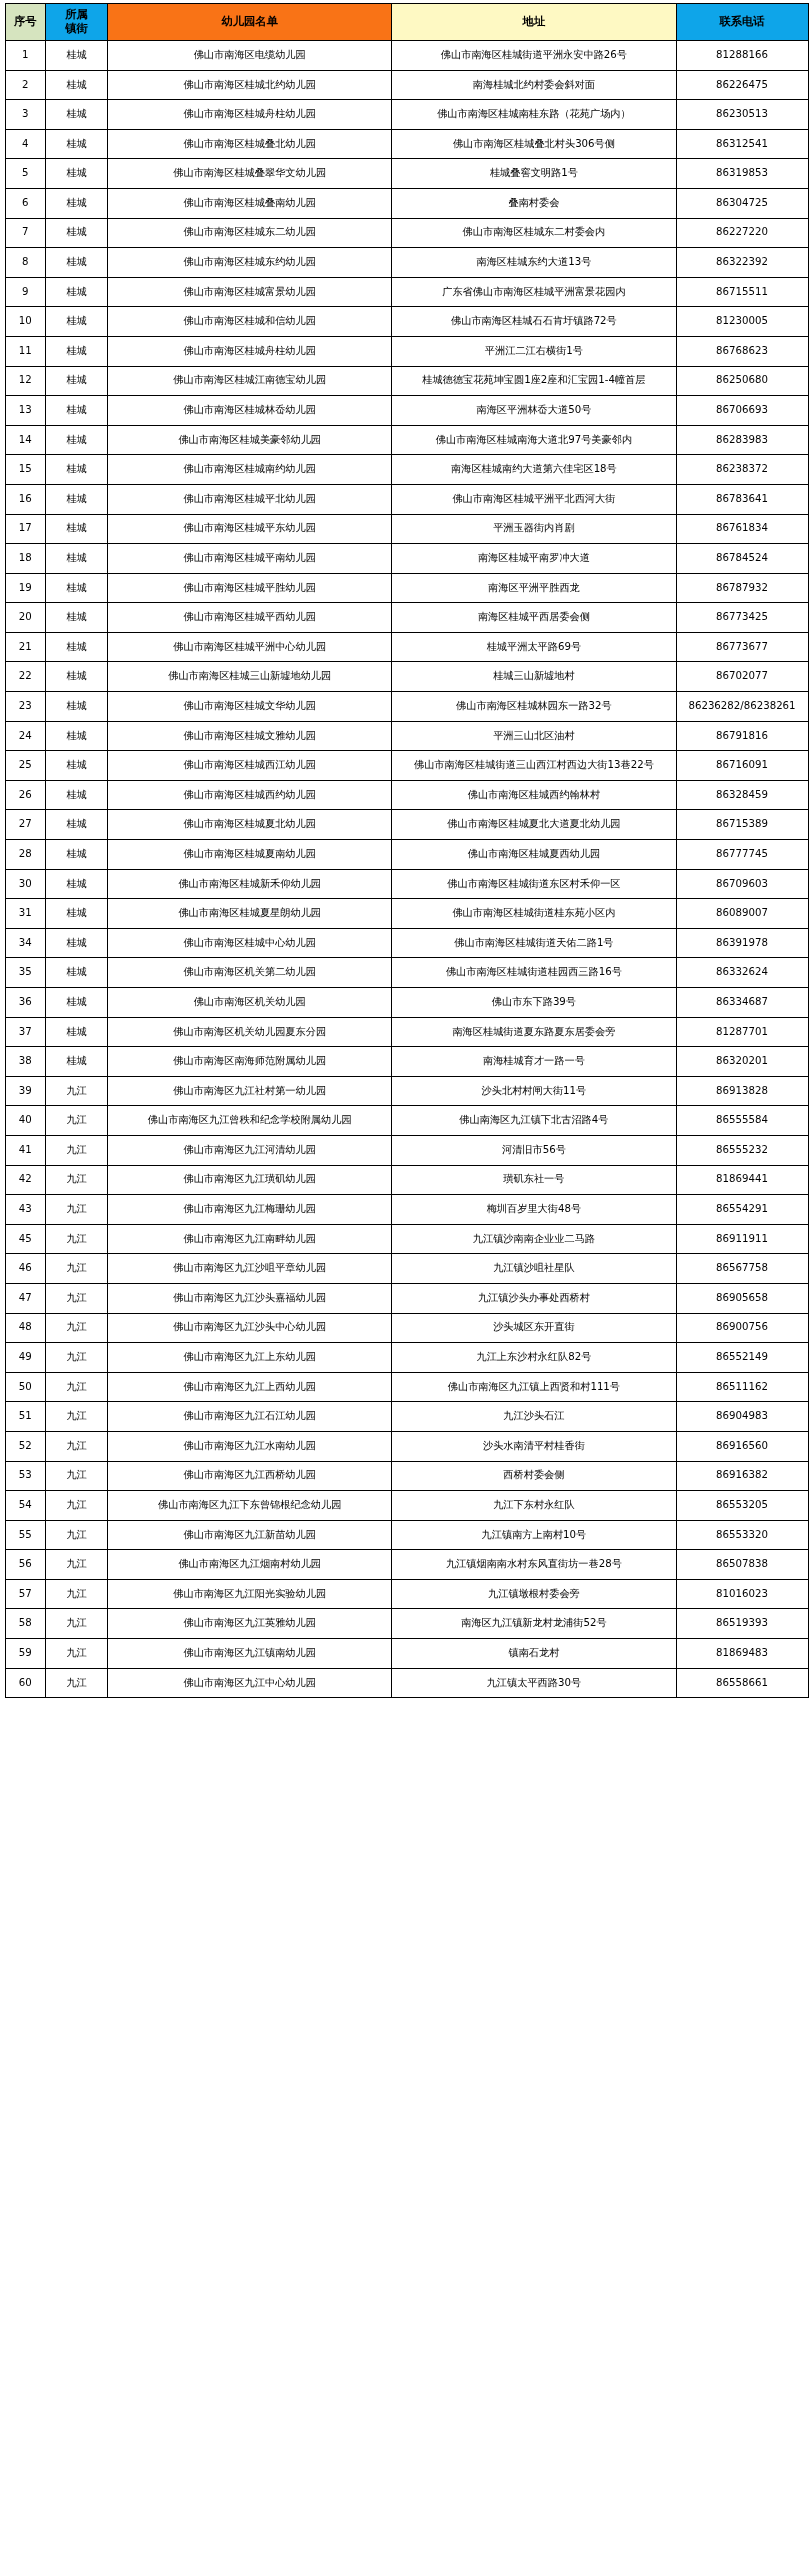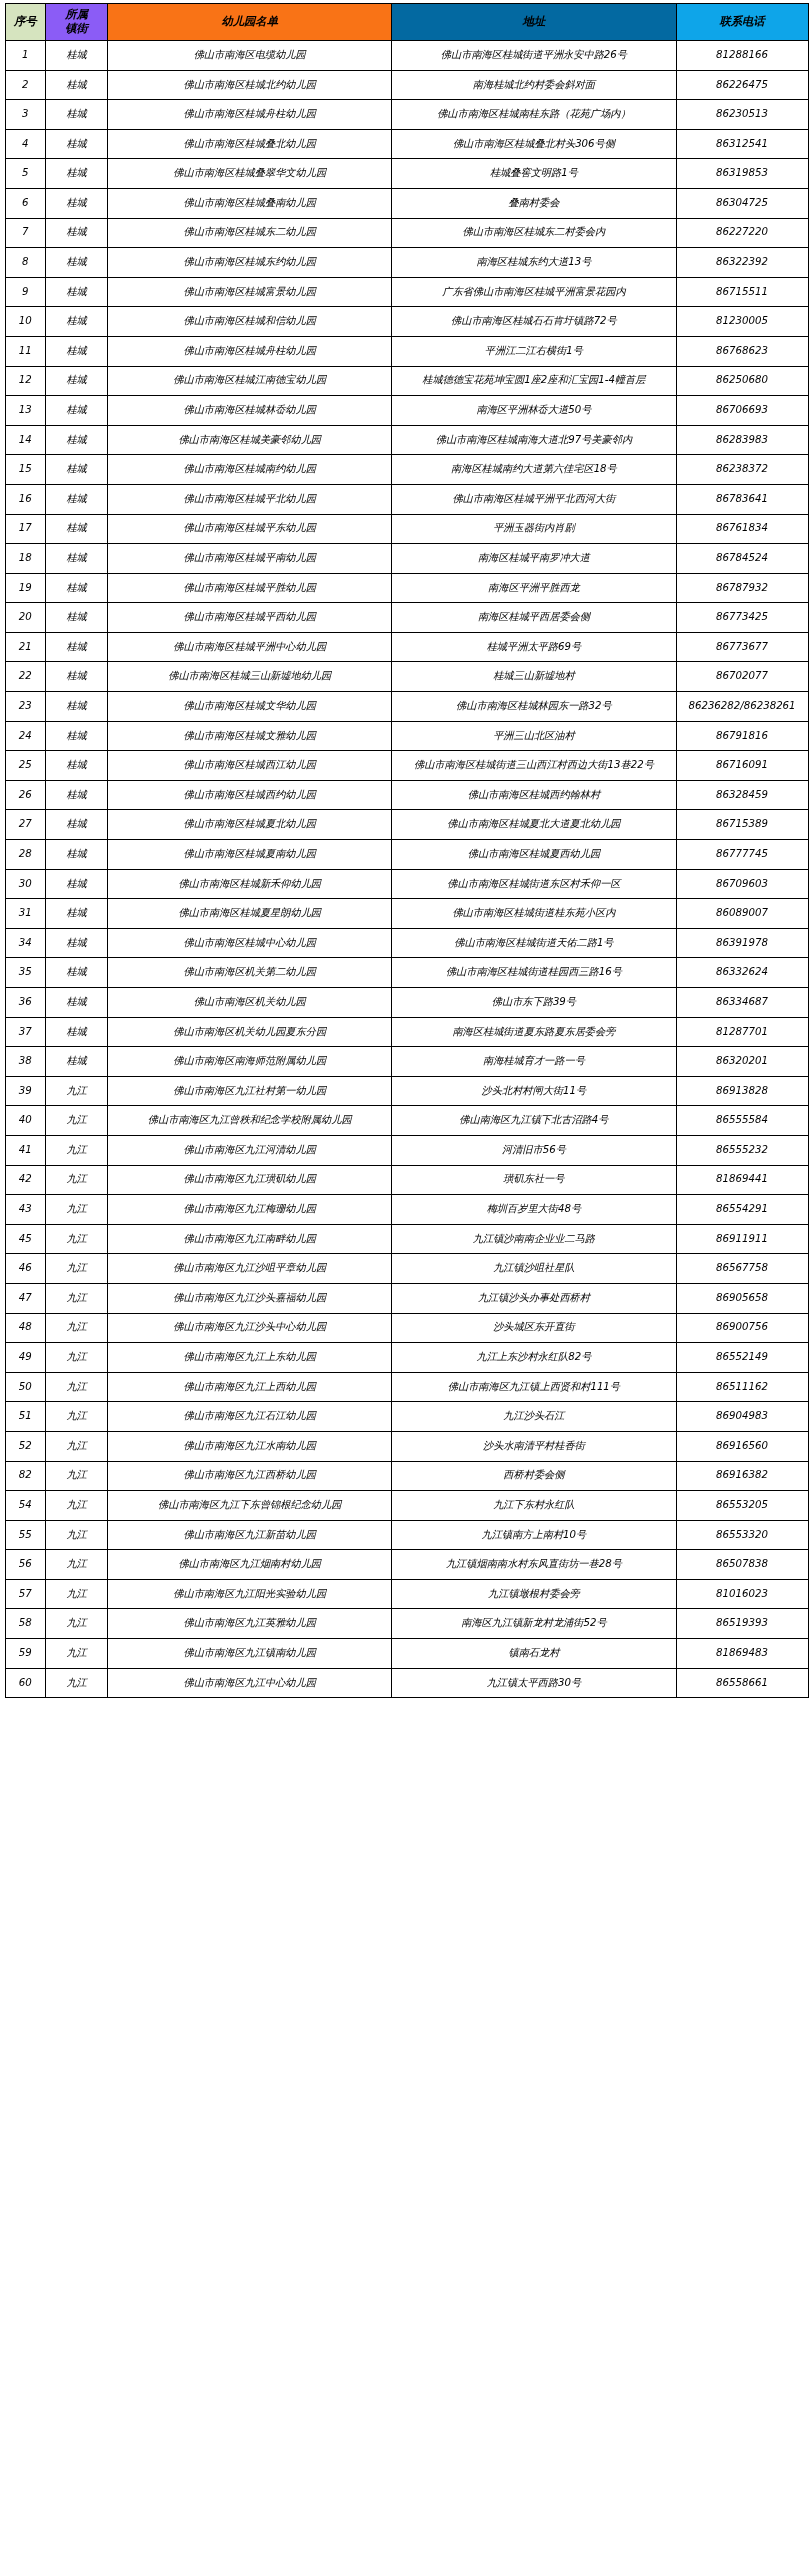--- a/index.html
+++ b/index.html
@@ -14,21 +14,20 @@
   }
   .sheet {
     width: 813px;
     box-sizing: border-box;
     padding: 3px 4.5px 6px 4.5px;
   }
   table.kg {
     border-collapse: collapse;
     width: 804px;
     table-layout: fixed;
-    font-style: italic;
   }
   table.kg th, table.kg td {
     border: 0.8px solid #000000;
     padding: 1.5px 3px;
     vertical-align: middle;
     text-align: center;
     line-height: 1.25;
     word-wrap: break-word;
     overflow-wrap: break-word;
   }
@@ -56,26 +55,26 @@
   .hdr-two-line { display: block; line-height: 1.2; }
 </style>
 </head>
 <body>
 
 <div class="sheet">
   <table class="kg">
     <thead>
       <tr>
         <th class="col-idx" style="background: rgb(214, 228, 191);">序号</th>
-        <th class="col-town" style="background: #8b5cf6;">
+        <th class="col-town" style="background: #0ea5e9;">
           <span class="hdr-two-line">所属</span>
           <span class="hdr-two-line">镇街</span>
         </th>
         <th class="col-name" style="background: #f97316;">幼儿园名单</th>
-        <th class="col-addr" style="background: #0369a1;">地址</th>
+        <th class="col-addr" style="background: #fef9c3;">地址</th>
         <th class="col-tel" style="background: #0ea5e9;">联系电话</th>
       </tr>
     </thead>
     <tbody id="tbody">
         <tr>
           <td class="col-idx">1</td>
           <td class="col-town">桂城</td>
           <td class="col-name">佛山市南海区电缆幼儿园</td>
           <td class="col-addr">佛山市南海区桂城街道平洲永安中路26号</td>
           <td class="col-tel">81288166</td>
@@ -403,21 +402,21 @@
           <td class="col-tel">86904983</td>
         </tr>
         <tr>
           <td class="col-idx">52</td>
           <td class="col-town">九江</td>
           <td class="col-name">佛山市南海区九江水南幼儿园</td>
           <td class="col-addr">沙头水南清平村桂香街</td>
           <td class="col-tel">86916560</td>
         </tr>
         <tr>
-          <td class="col-idx">82</td>
+          <td class="col-idx">53</td>
           <td class="col-town">九江</td>
           <td class="col-name">佛山市南海区九江西桥幼儿园</td>
           <td class="col-addr">西桥村委会侧</td>
           <td class="col-tel">86916382</td>
         </tr>
         <tr>
           <td class="col-idx">54</td>
           <td class="col-town">九江</td>
           <td class="col-name">佛山市南海区九江下东曾锦根纪念幼儿园</td>
           <td class="col-addr">九江下东村永红队</td>

